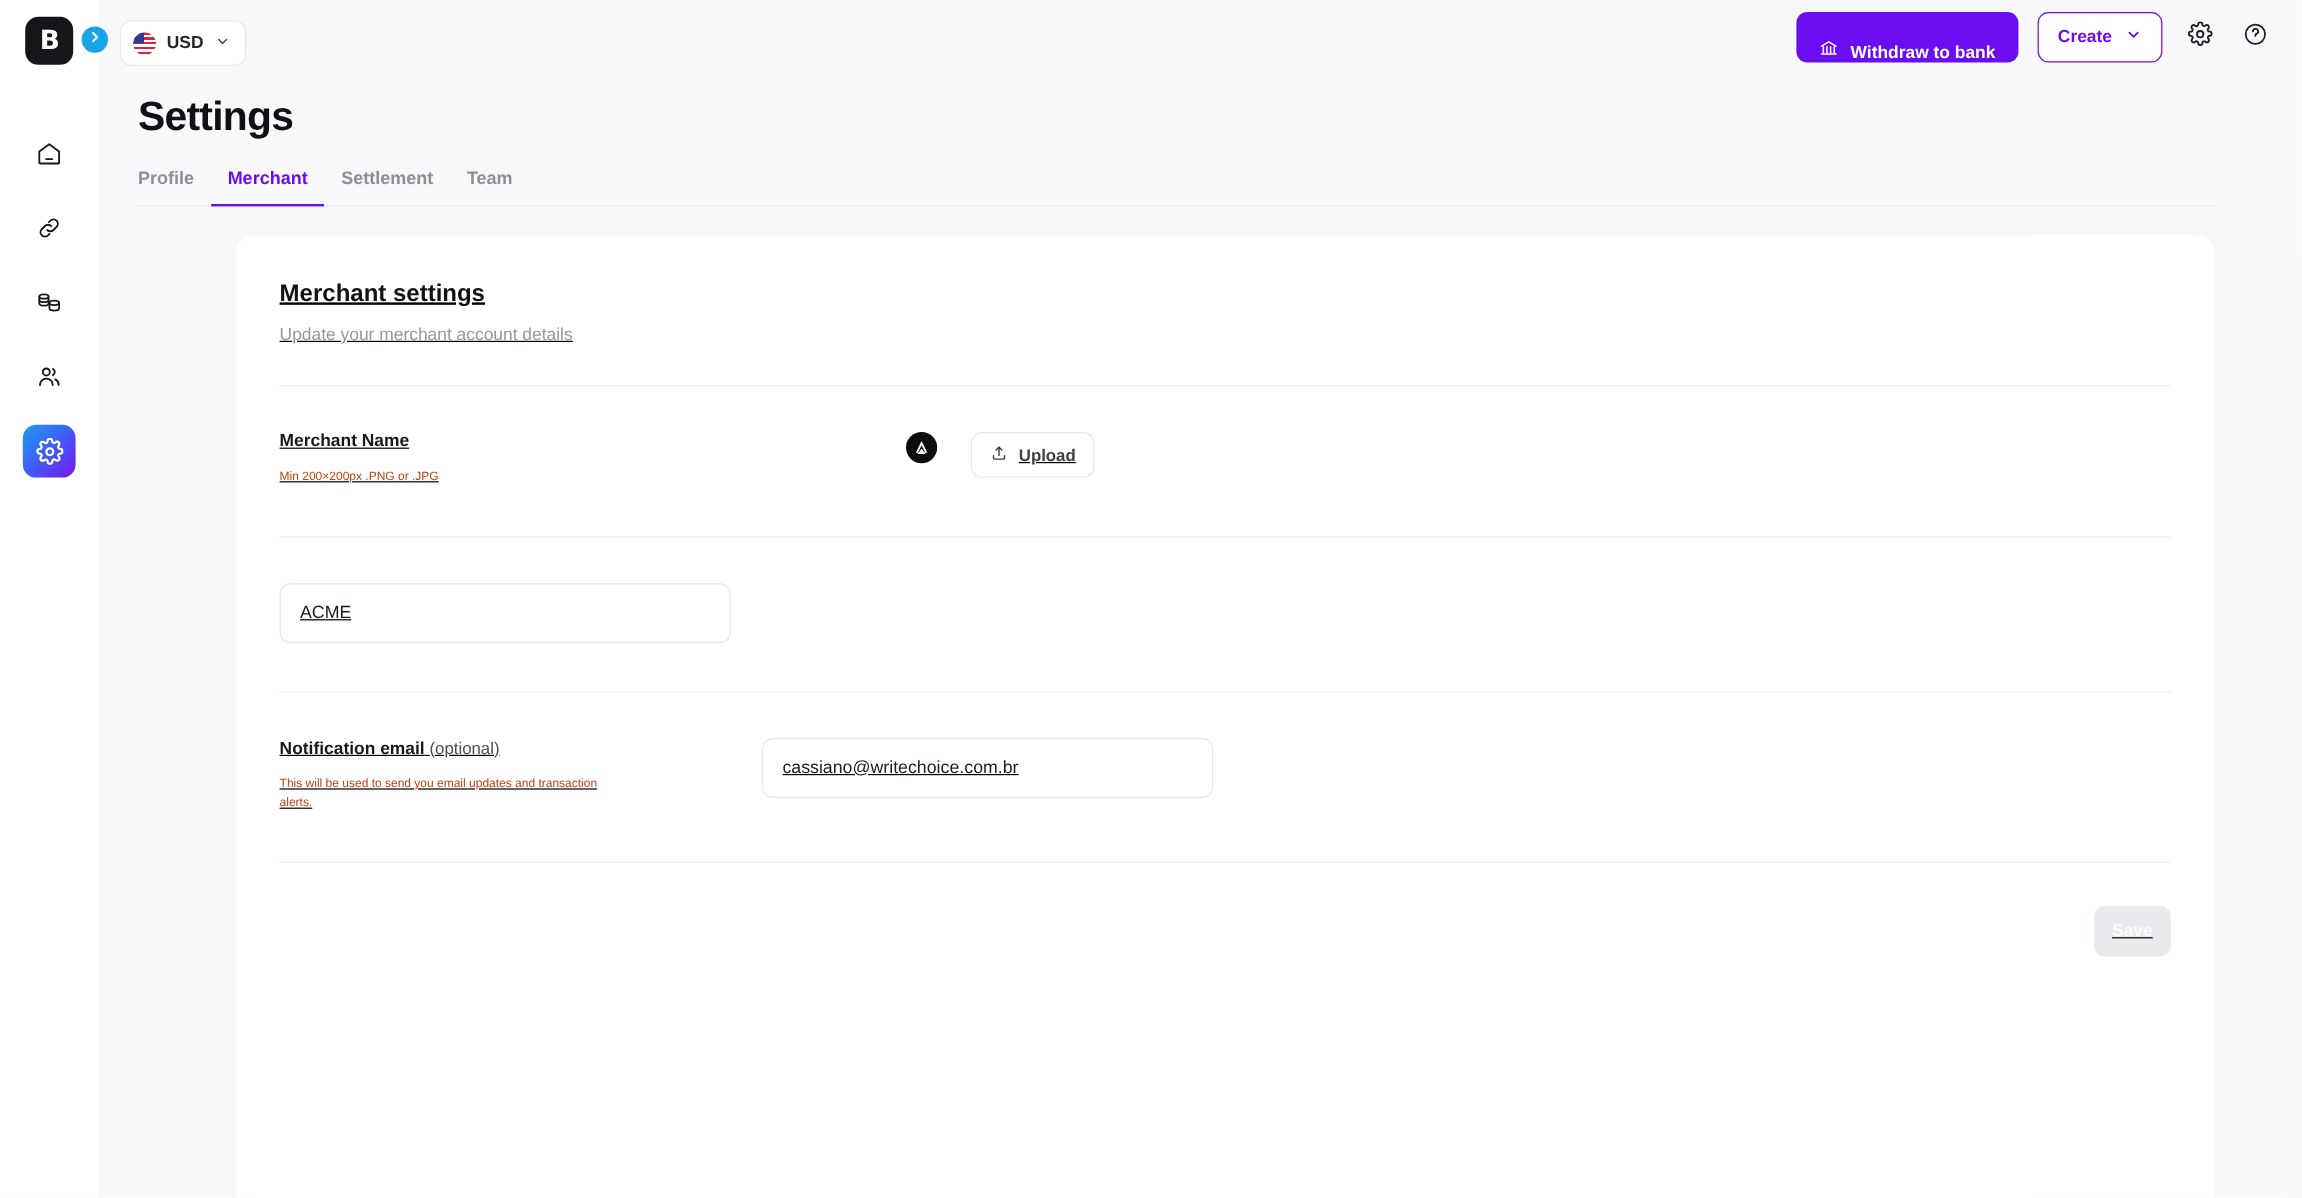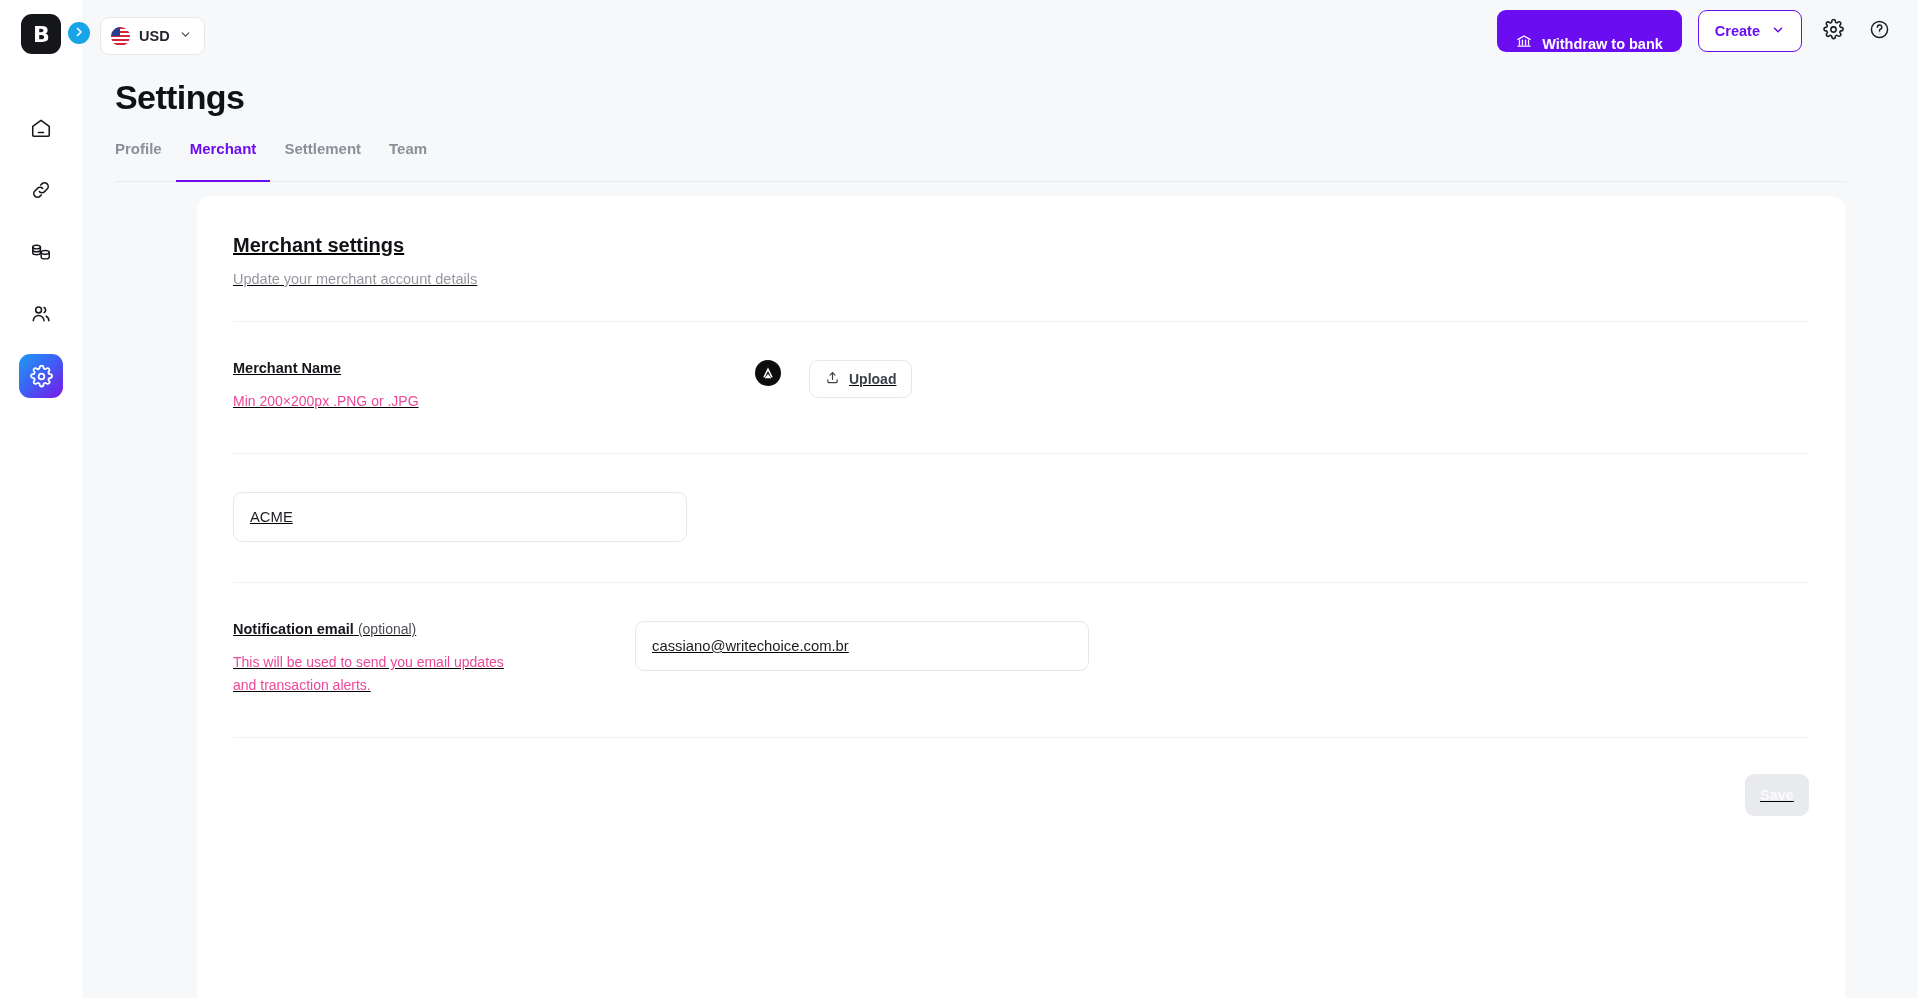--- a/index.html
+++ b/index.html
@@ -94,21 +94,21 @@
   #page { position: absolute; left: 82px; top: 62px; right: 0; bottom: 0; }
   #page-title {
     margin: 16px 0 0 33px;
     font-size: 34px; font-weight: 700; color: #101114; letter-spacing: -0.6px;
   }
   #tabs {
     margin: 22px 0 0 33px; display: flex; gap: 0;
     border-bottom: 1px solid #e9ebef; width: calc(100% - 33px - 72px);
   }
   .tab {
-    padding: 0 14px 23px 14px; font-size: 15px; font-weight: 600;
+    padding: 0 14px 13px 14px; font-size: 15px; font-weight: 600;
     color: #8b8f98; cursor: pointer; position: relative; top: 1px;
     border-bottom: 2.5px solid transparent;
   }
   .tab:first-child { padding-left: 0; }
   .tab.active { color: #6a0df0; border-bottom-color: #6a0df0; }
 
   
   #card {
     position: absolute; left: 115px; top: 134px; right: 73px; bottom: 0;
     background: #fff; border-radius: 14px 14px 0 0;
@@ -123,27 +123,27 @@
     border-bottom: 1px solid #f0f1f4;
     padding: 38px 0 40px 0;
   }
   .frow.first { border-top: 1px solid #f0f1f4; margin-top: 34px; }
   .flabel-col { width: 402px; flex: none; }
   .flabel {
     font-size: 14.5px; font-weight: 700; color: #16181d; line-height: 1.2;
   }
   .flabel .opt { font-weight: 400; color: #4a4d55; font-size: 14px; }
   .fhelp {
-    margin-top: 13px; font-size: 14px; color: #ec4899; line-height: 1.62;
+    margin-top: 13px; font-size: 10px; color: #c2410c; line-height: 1.62;
     max-width: 280px;
   }
   .fctrl { display: flex; align-items: center; }
 
   .finput {
-    width: 454px; height: 50px; border: 1px solid #e6e8ec; border-radius: 9px;
+    width: 376px; height: 50px; border: 1px solid #e6e8ec; border-radius: 9px;
     background: #fff; font-family: "Liberation Sans", sans-serif;
     font-size: 14.8px; color: #1b1d22; padding: 0 16px; outline: none;
   }
   .finput::placeholder { color: #b2b6bd; }
 
   #logo-row-ctrl { display: flex; align-items: flex-start; gap: 28px; margin-left: 120px; }
   #merchant-logo {
     width: 26px; height: 26px; border-radius: 50%;
     background: #0d0d0f; display: flex; align-items: center; justify-content: center;
     flex: none;

